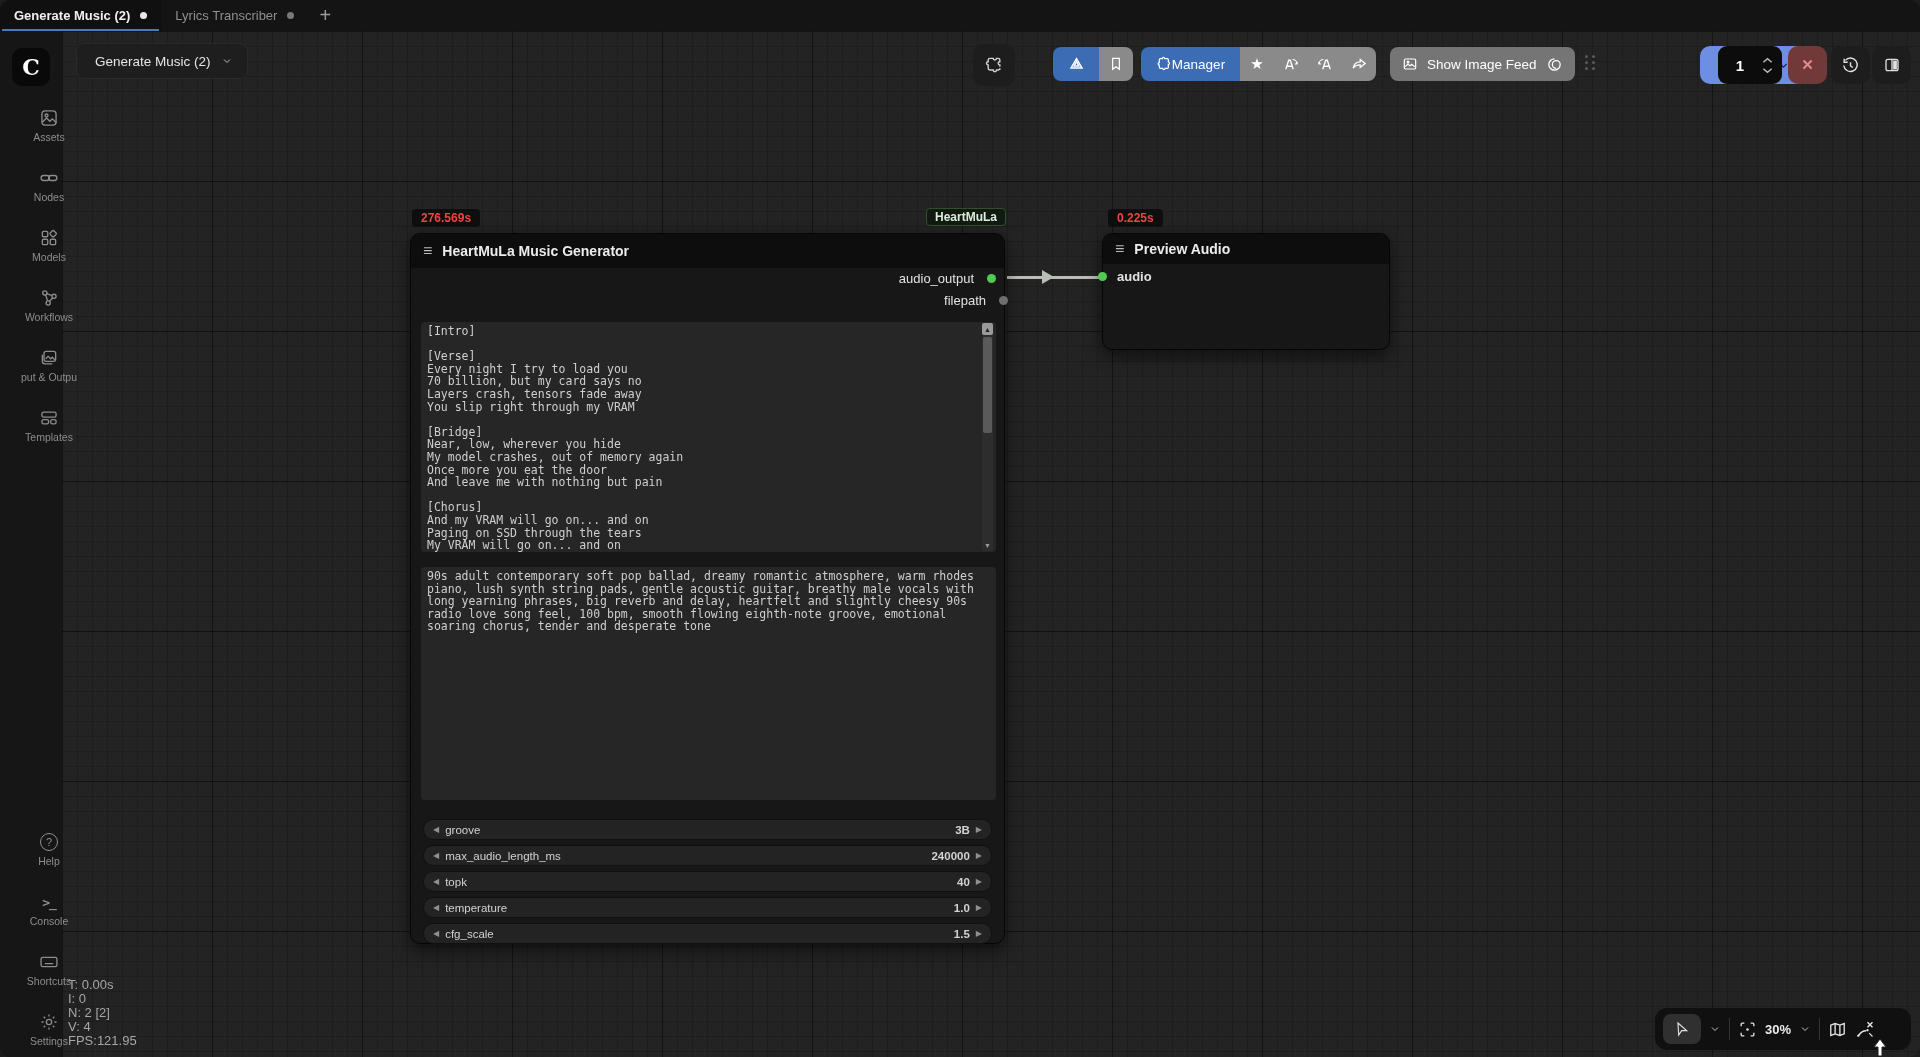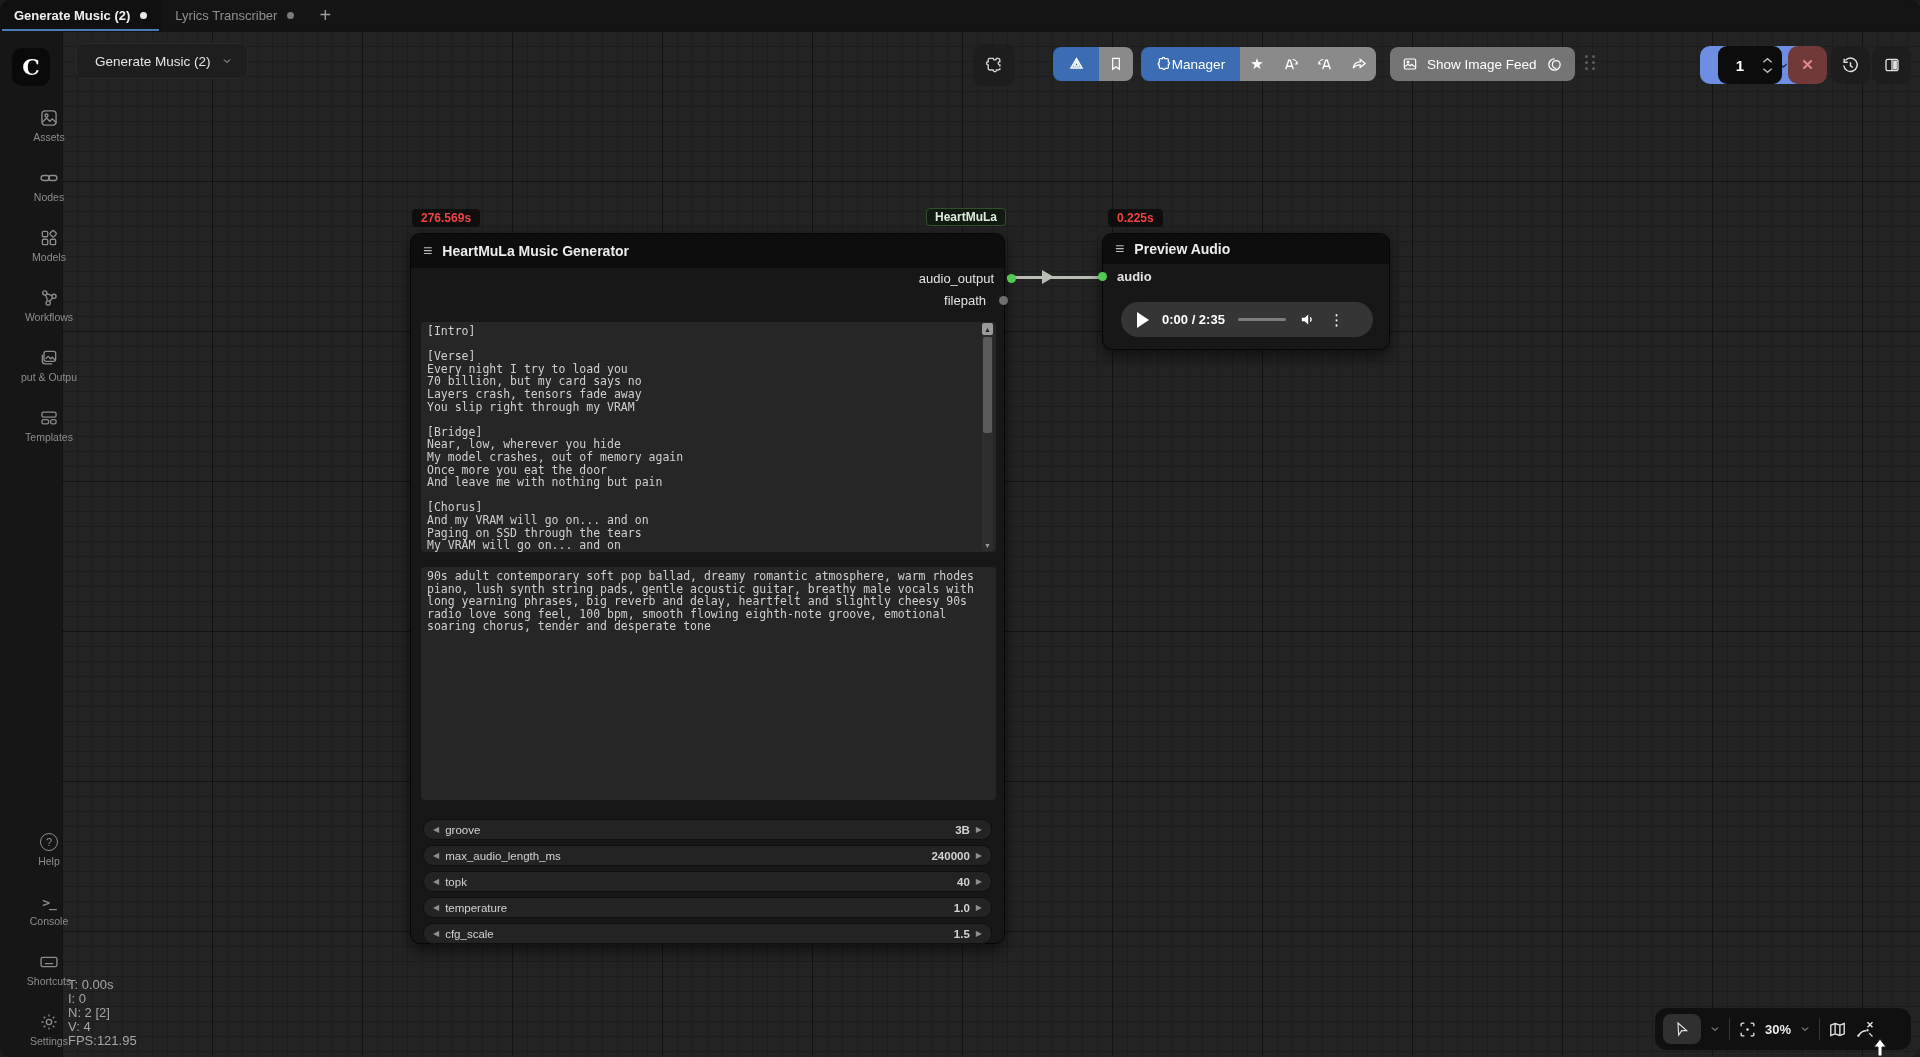--- a/index.html
+++ b/index.html
@@ -343,21 +343,21 @@
 
   <div class="time-badge" style="left:412px; top:209px;">276.569s</div>
   <div class="tag-badge" style="left:926px; top:208px;">HeartMuLa</div>
 
   <div class="node" style="left:410px; top:233px; width:595px; height:711px;">
     <div class="node-header">
       <span class="burger">≡</span>
       <span>HeartMuLa Music Generator</span>
     </div>
 
-    <div class="slot" style="right:10px; top:37px;margin-left:15px;">
+    <div class="slot" style="right:30px; top:37px;margin-left:15px;">
       <span>audio_output</span>
       <span class="dot green" style="position:absolute; right:-22px;"></span>
     </div>
     <div class="slot" style="right:18px; top:59px;">
       <span>filepath</span>
       <span class="dot gray" style="position:absolute; right:-22px;"></span>
     </div>
 
     <div class="ta" style="left:10px; top:88px; width:575px; height:230px;">[Intro]
 
@@ -442,30 +442,20 @@
 
   <div class="node" style="left:1102px; top:233px; width:288px; height:117px;">
     <div class="node-header" style="height:30px;">
       <span class="burger">≡</span>
       <span>Preview Audio</span>
     </div>
     <div class="slot" style="left:14px; top:35px; font-weight:bold;">
       <span class="dot green" style="position:absolute; left:-19px;"></span>
       <span>audio</span>
     </div>
-    <div class="player" style="left:18px; top:68px; width:252px; height:35px;">
-      <span class="ptri"></span>
-      <span class="ptime">0:00 / 2:35</span>
-      <span class="pline"></span>
-      <svg width="17" height="17" viewBox="0 0 24 24" fill="#fff" stroke="none">
-          <path d="M4 9.5v5h4l5 4.5v-14L8 9.5z"></path>
-          <path d="M16 9a5 5 0 010 6" stroke="#fff" stroke-width="1.8" fill="none"></path>
-        </svg>
-      <span class="kebab">⋮</span>
-    </div>
   </div>
 
   <div class="stats">
     <div>T: 0.00s</div>
     <div>I: 0</div>
     <div>N: 2 [2]</div>
     <div>V: 4</div>
     <div>FPS:121.95</div>
   </div>
 

